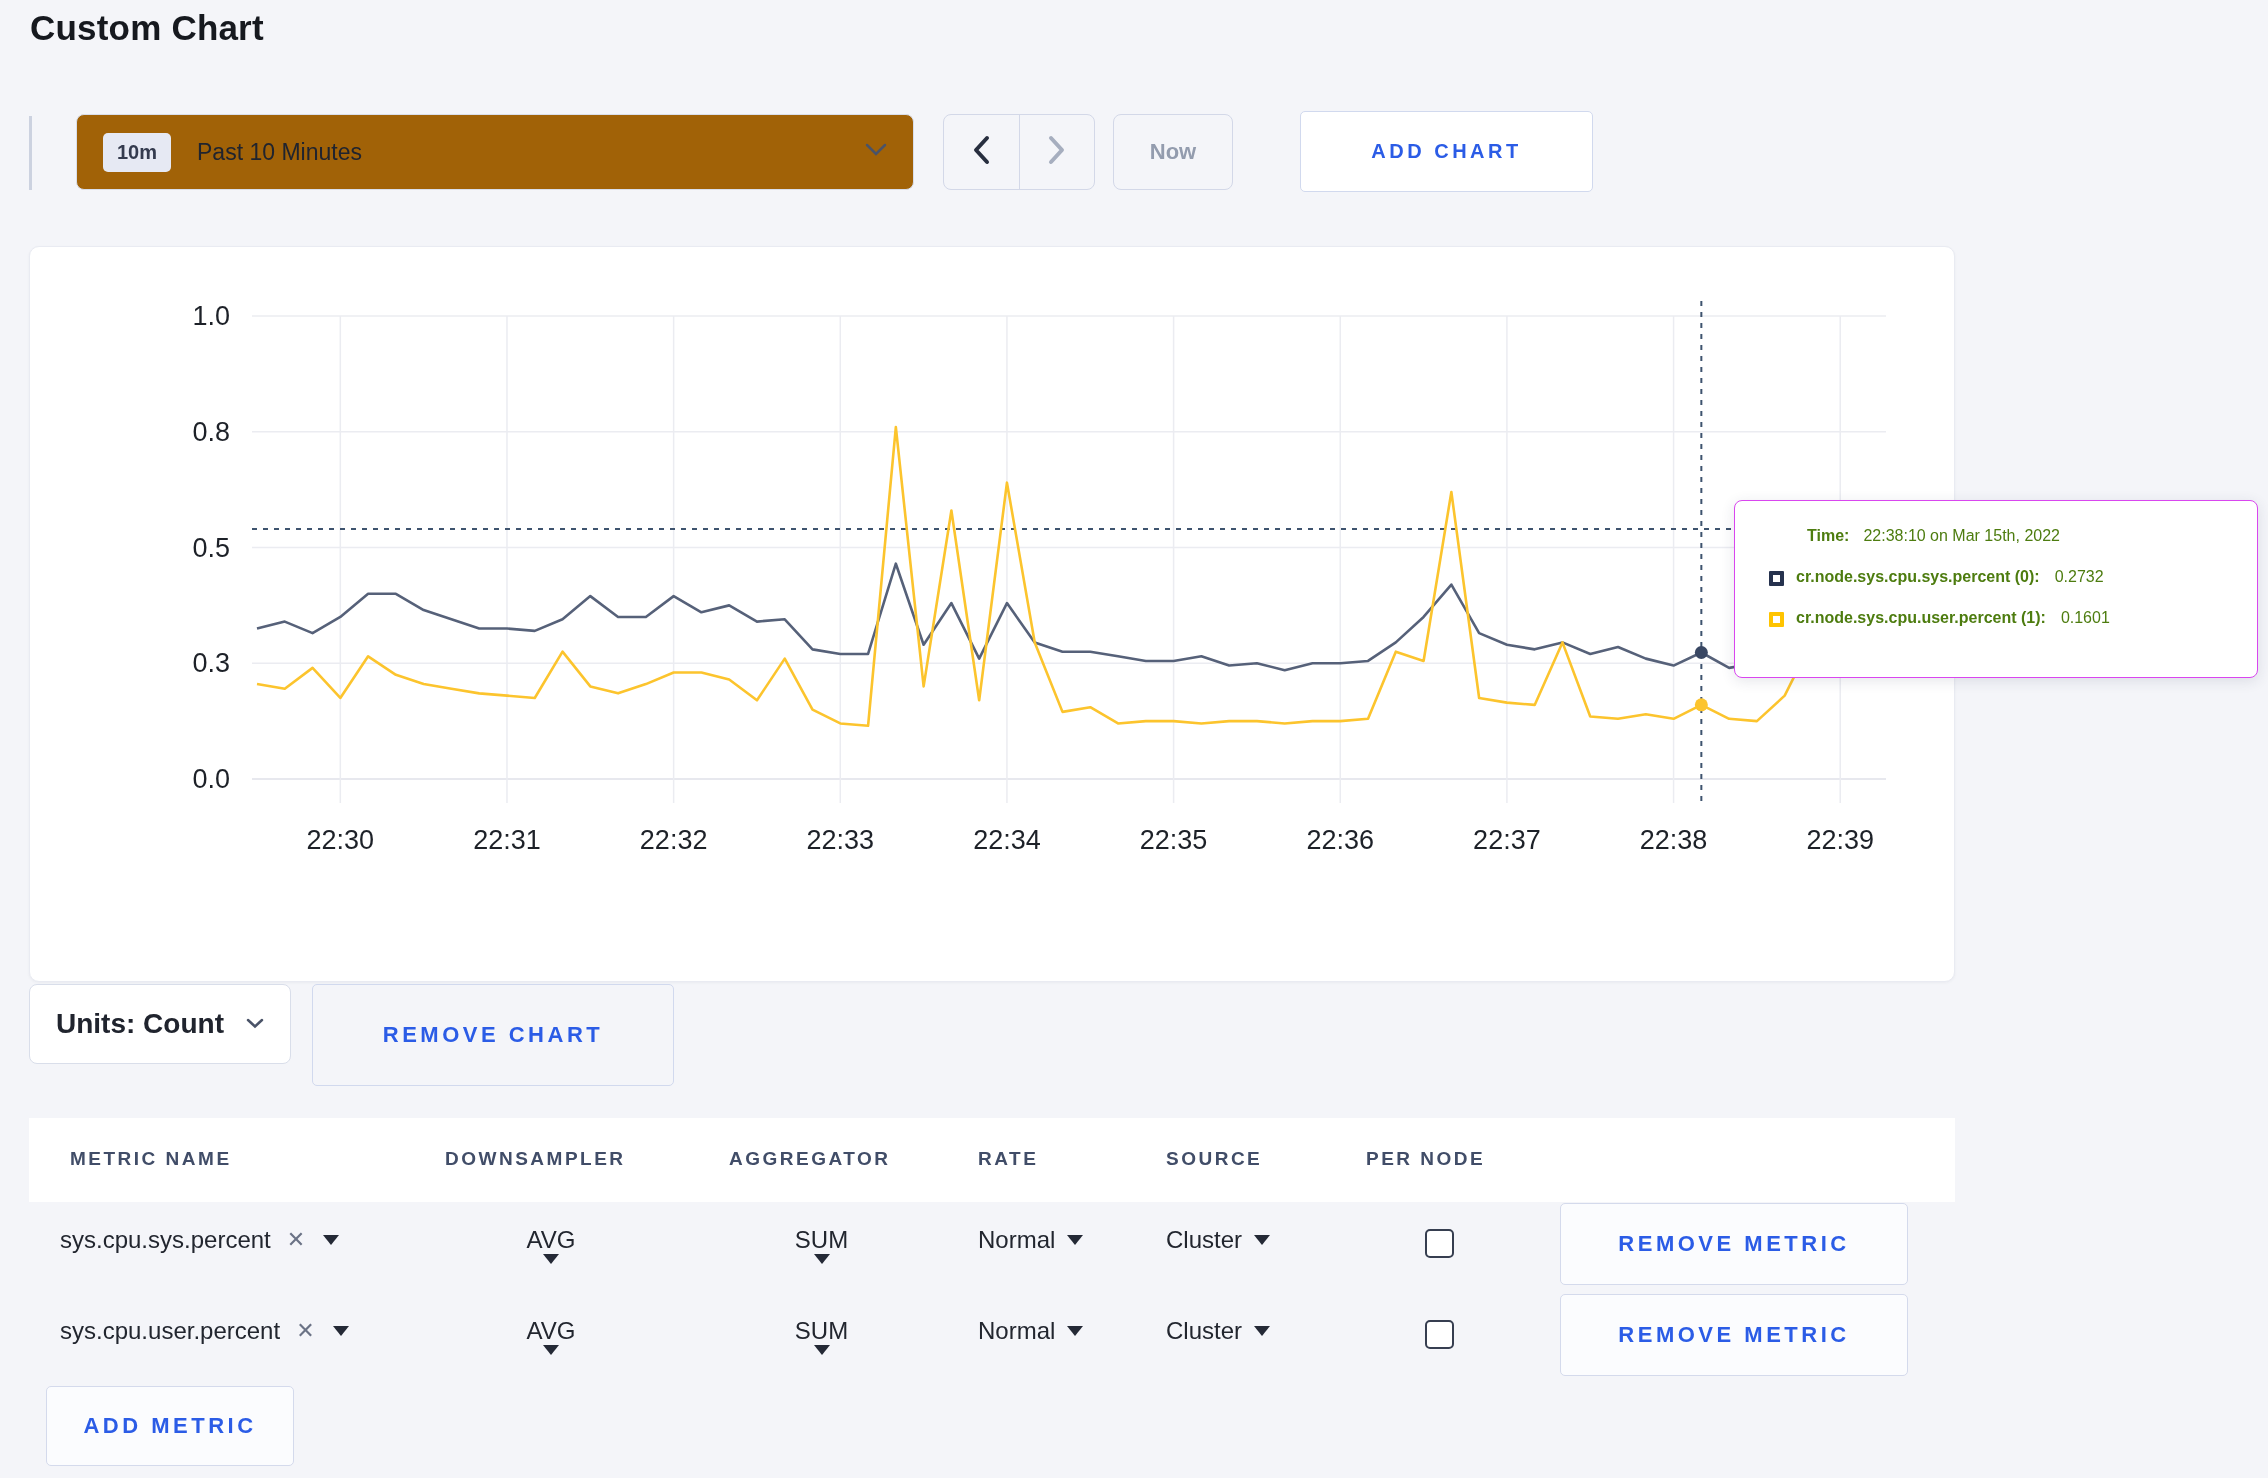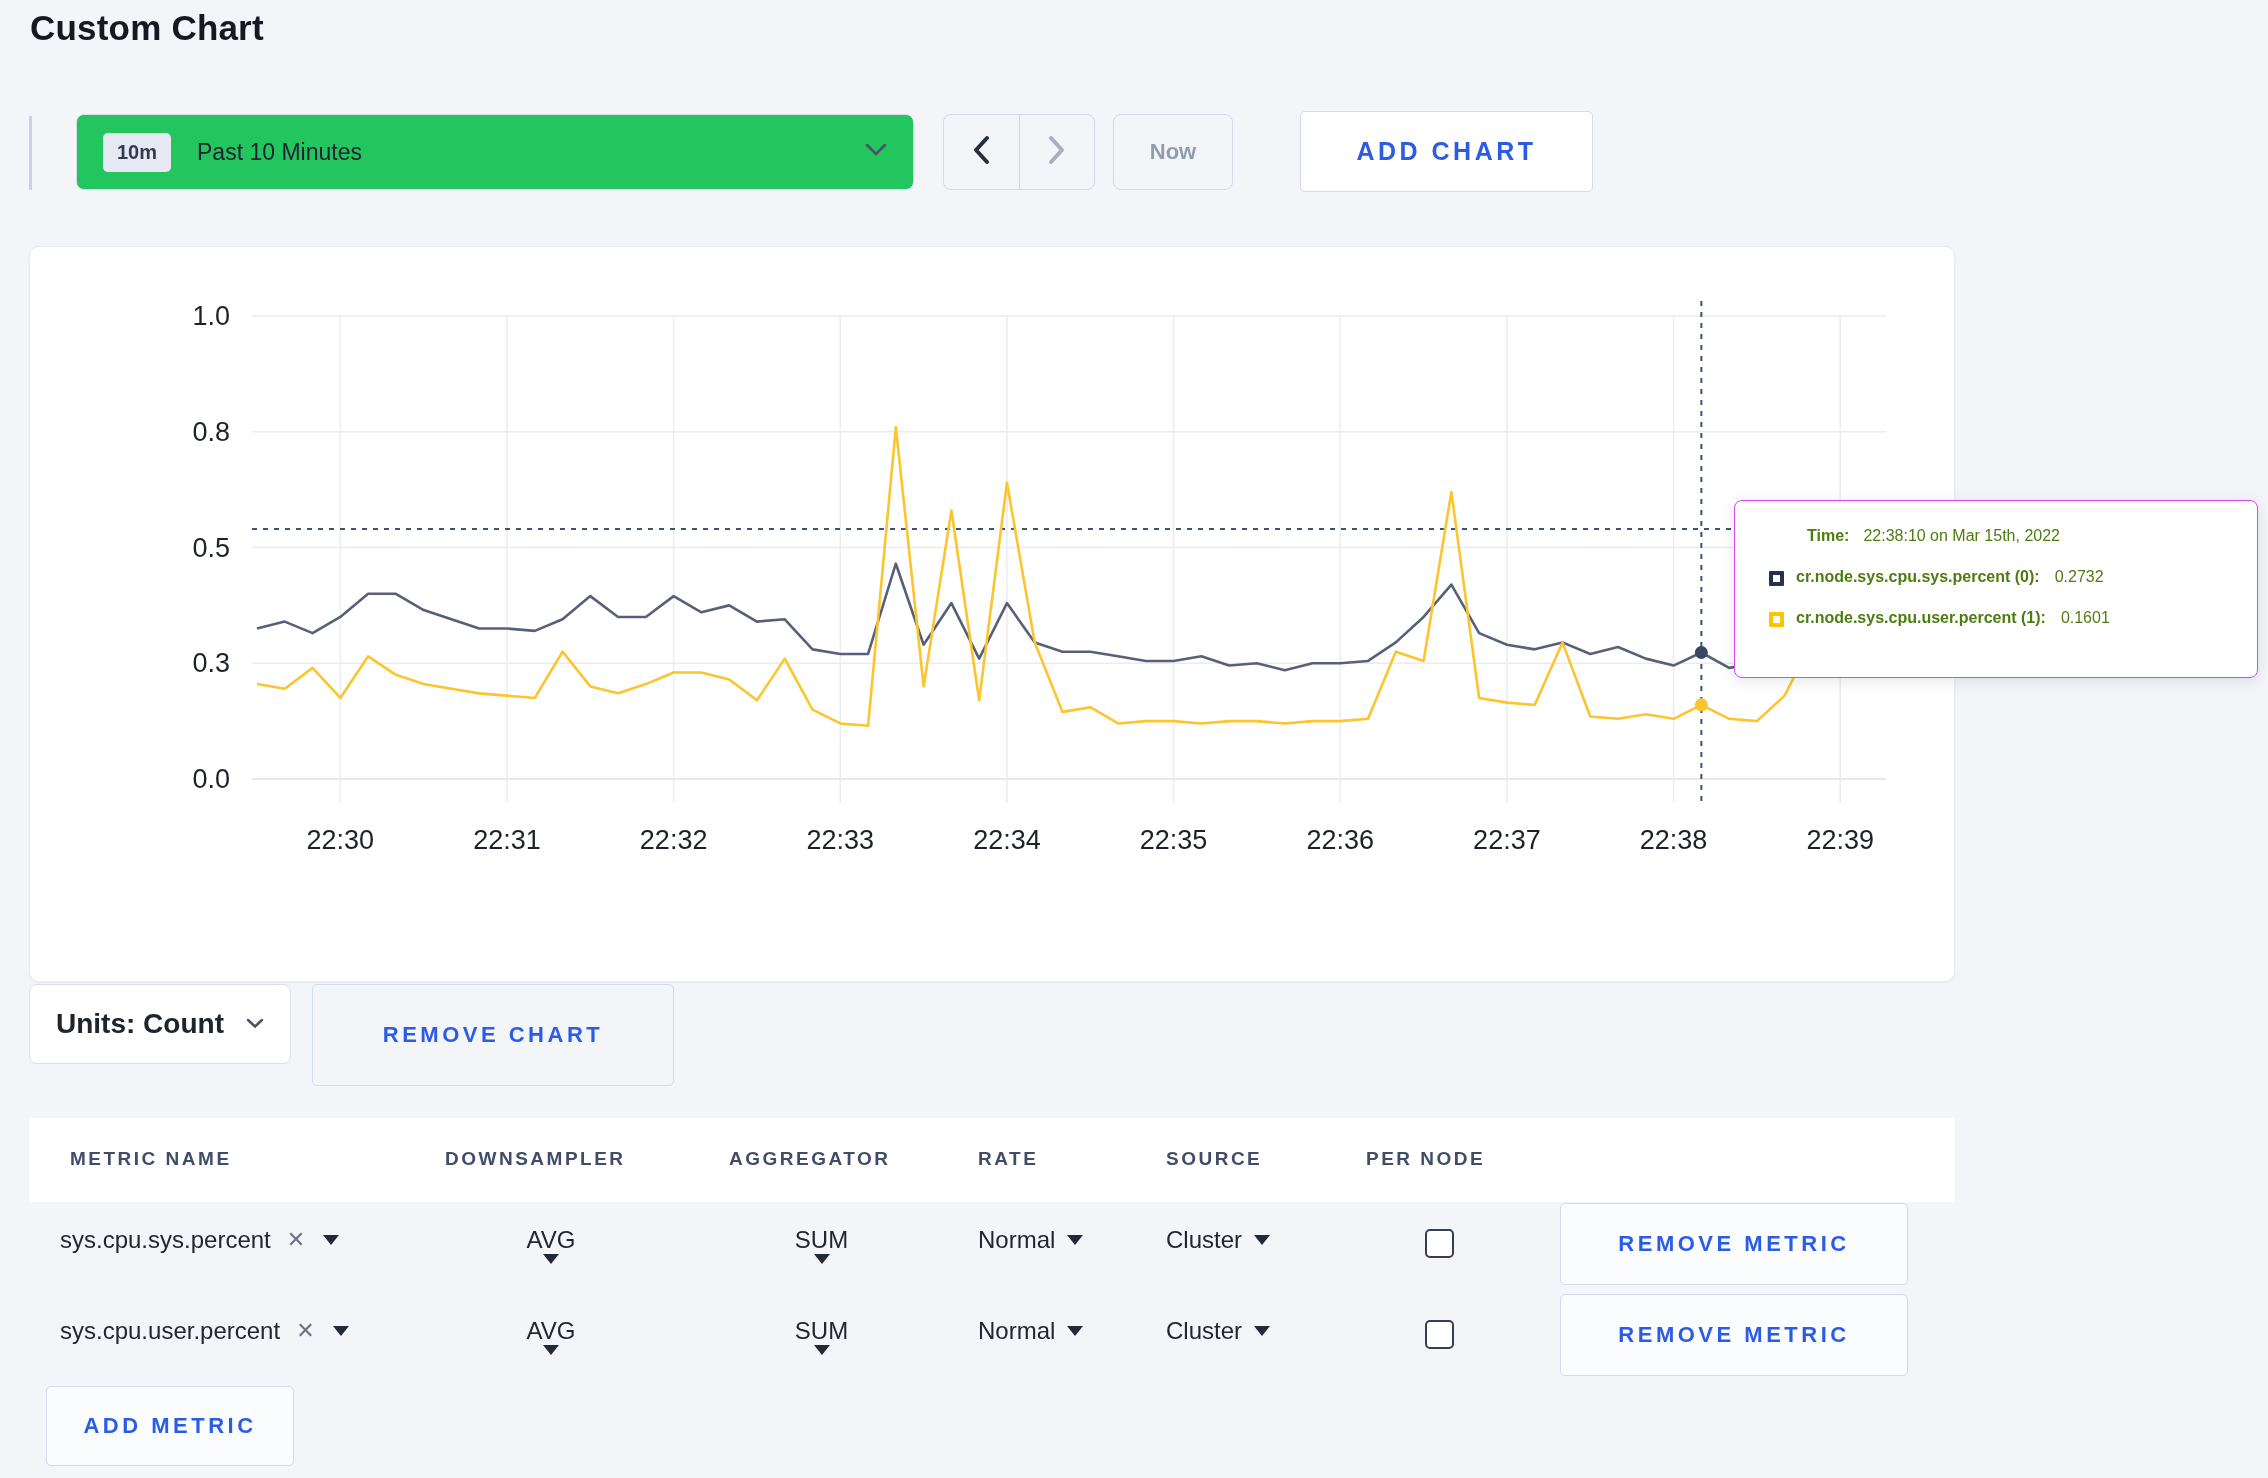--- a/index.html
+++ b/index.html
@@ -18,21 +18,21 @@
     left:30px; top:8px;
     font-size:35px; font-weight:600; color:#16191f;
     letter-spacing:.2px;
   }
   .toolbar-divider {
     left:29px; top:116px; width:3px; height:74px;
     background:#ccd2e0;
   }
   .time-select {
     left:76px; top:114px; width:838px; height:76px;
-    background:#22c55e; border:1.5px solid #d9deea; border-radius:8px;
+    background:#a16207; border:1.5px solid #d9deea; border-radius:8px;
     display:flex; align-items:center; padding:0 26px;
     cursor:pointer;
   }
   .time-badge {
     background:#e6e9f3; border-radius:5px; padding:8px 14px;
     font-size:20px; font-weight:700; color:#343b4e;
   }
   .time-label { margin-left:26px; font-size:23px; color:#20242e; }
   .time-caret { margin-left:auto; }
 
@@ -52,21 +52,21 @@
     border:1.5px solid #d3d8e8; border-radius:8px;
     display:flex; align-items:center; justify-content:center;
     font-size:22px; font-weight:600; color:#939cae;
   }
   .blue-button {
     display:flex; align-items:center; justify-content:center;
     font-size:22px; font-weight:700; letter-spacing:3.5px;
     color:#2b5ce6; border:1.5px solid #d1d9ee; border-radius:5px;
     cursor:pointer; background:transparent;
   }
-  .add-chart { left:1300px; top:111px; width:293px; height:81px; background:#ffffff; font-size:25px; }
+  .add-chart { left:1300px; top:111px; width:293px; height:81px; background:#ffffff; font-size:20px; }
 
   
   .chart-card {
     left:29px; top:246px; width:1926px; height:736px;
     background:#ffffff; border:1px solid #e9ebf2; border-radius:10px;
     box-shadow:0 1px 3px rgba(40,50,80,.05);
   }
   #chart-svg { position:absolute; left:0; top:0; }
 
   

